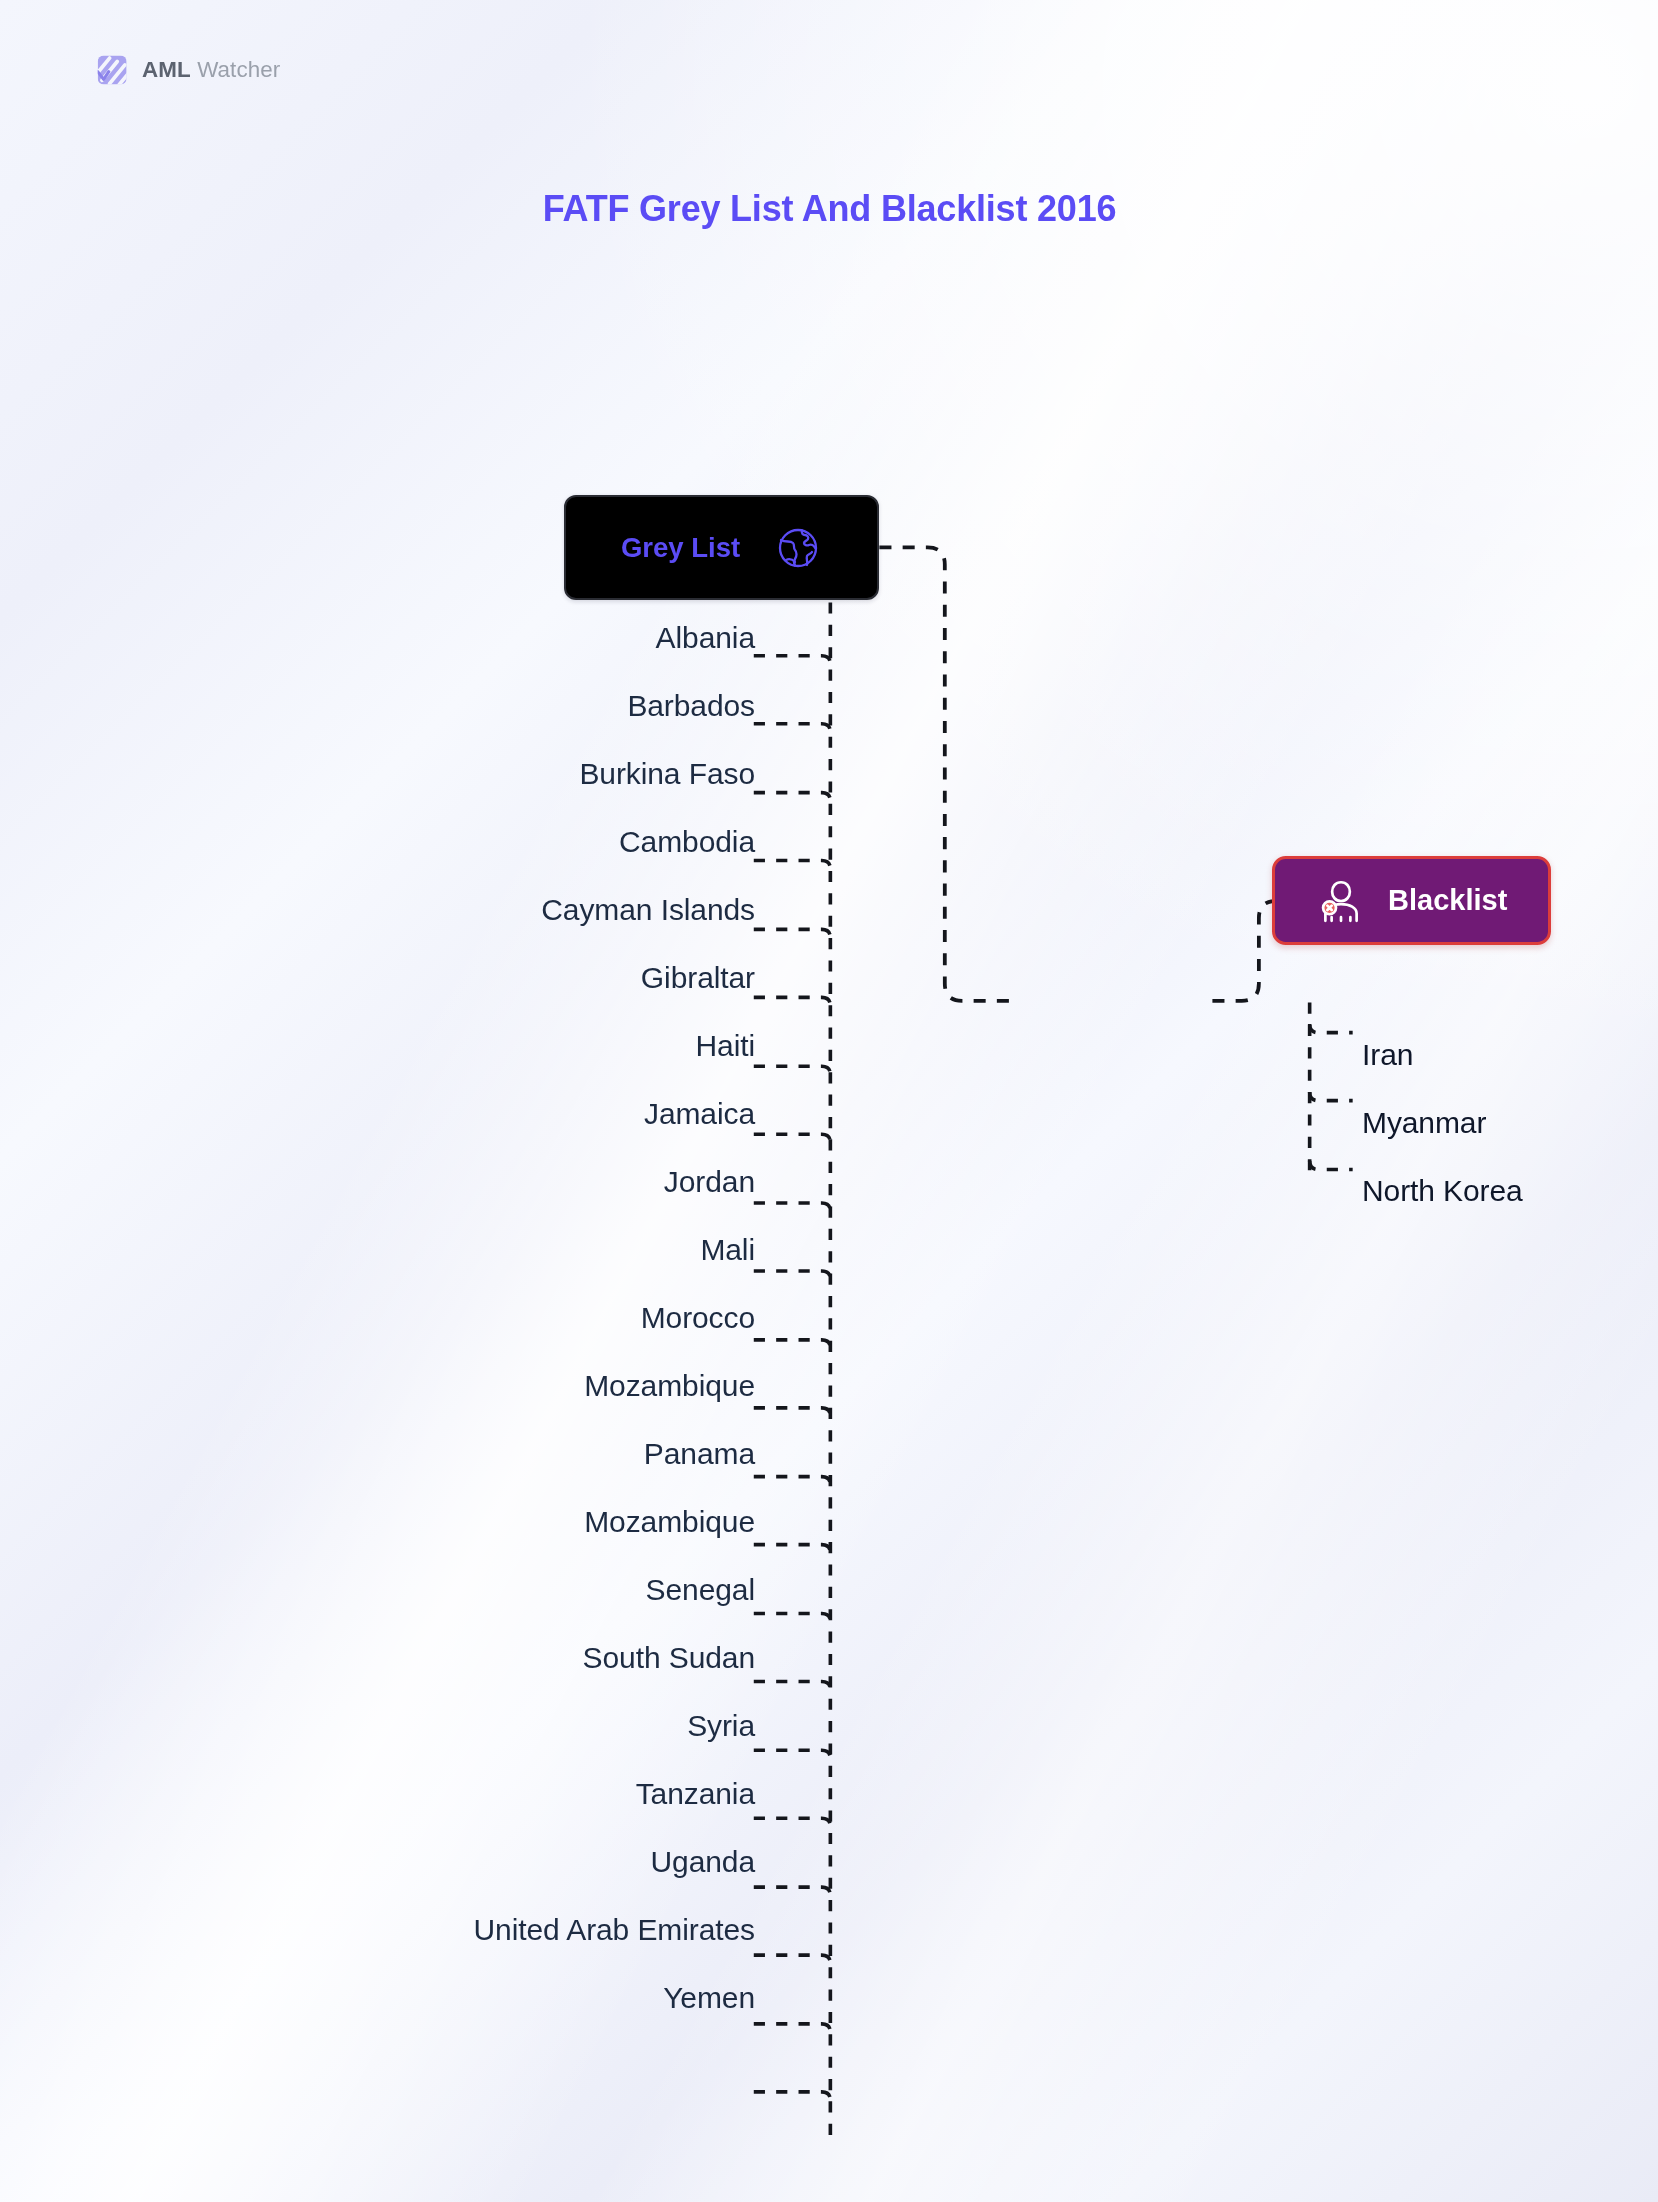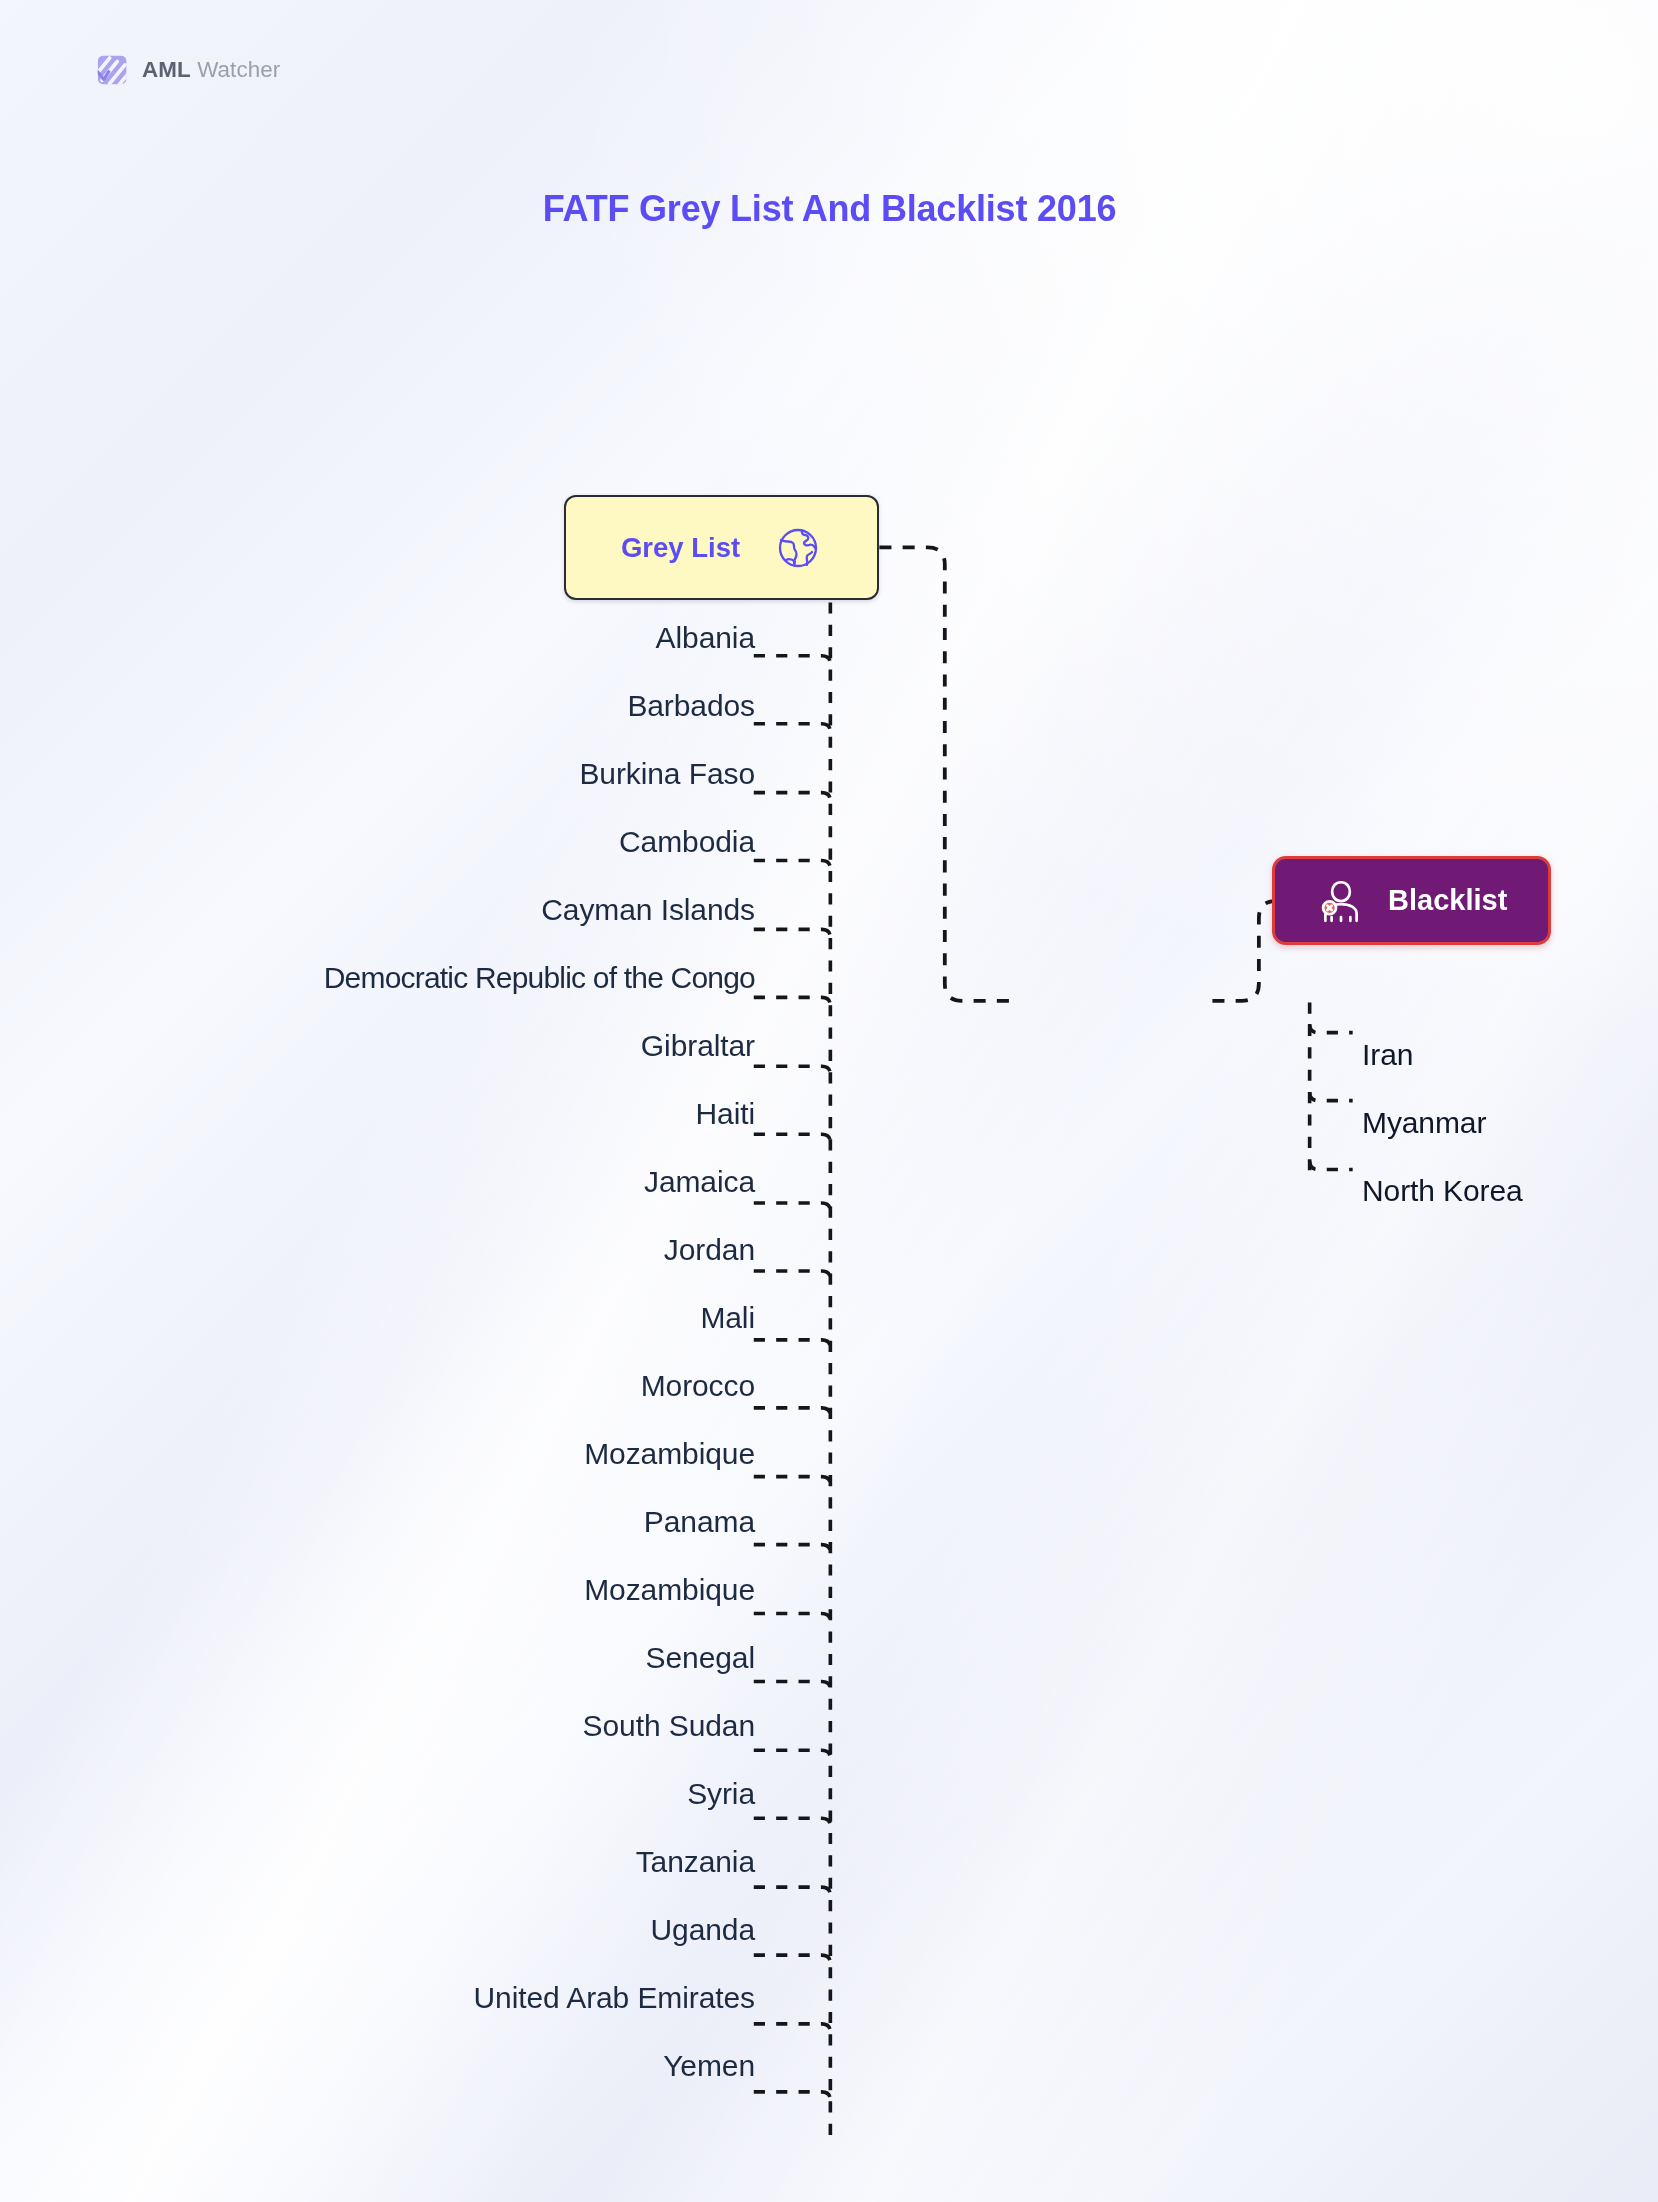--- a/index.html
+++ b/index.html
@@ -73,21 +73,21 @@
   
   .node {
     position: absolute;
     border-radius: 12px;
     display: flex; align-items: center;
     box-shadow: 0 1.7px 4.3px rgba(25,30,60,.14);
   }
   #node-grey {
     left: 564px; top: 495px;
     width: 315px; height: 105px;
-    background: #fef9c3;
+    background: #000000;
     border: 2.6px solid #2A2C33;
     justify-content: center;
     gap: 34px;
   }
   #node-grey-label {
     font-size: 27.5px; font-weight: 700; color: #5B4CF5;
   }
   #globe-icon { display: block; }
 
   
@@ -281,23 +281,20 @@
   <div class="grey-row">
       <span class="grey-label">Burkina Faso</span>
     </div>
   <div class="grey-row">
       <span class="grey-label">Cambodia</span>
     </div>
   <div class="grey-row">
       <span class="grey-label">Cayman Islands</span>
     </div>
   <div class="grey-row">
-      <span class="grey-label squeeze">Democratic Republic of the Congo</span>
-    </div>
-  <div class="grey-row">
       <span class="grey-label">Gibraltar</span>
     </div>
   <div class="grey-row">
       <span class="grey-label">Haiti</span>
     </div>
   <div class="grey-row">
       <span class="grey-label">Jamaica</span>
     </div>
   <div class="grey-row">
       <span class="grey-label">Jordan</span>

